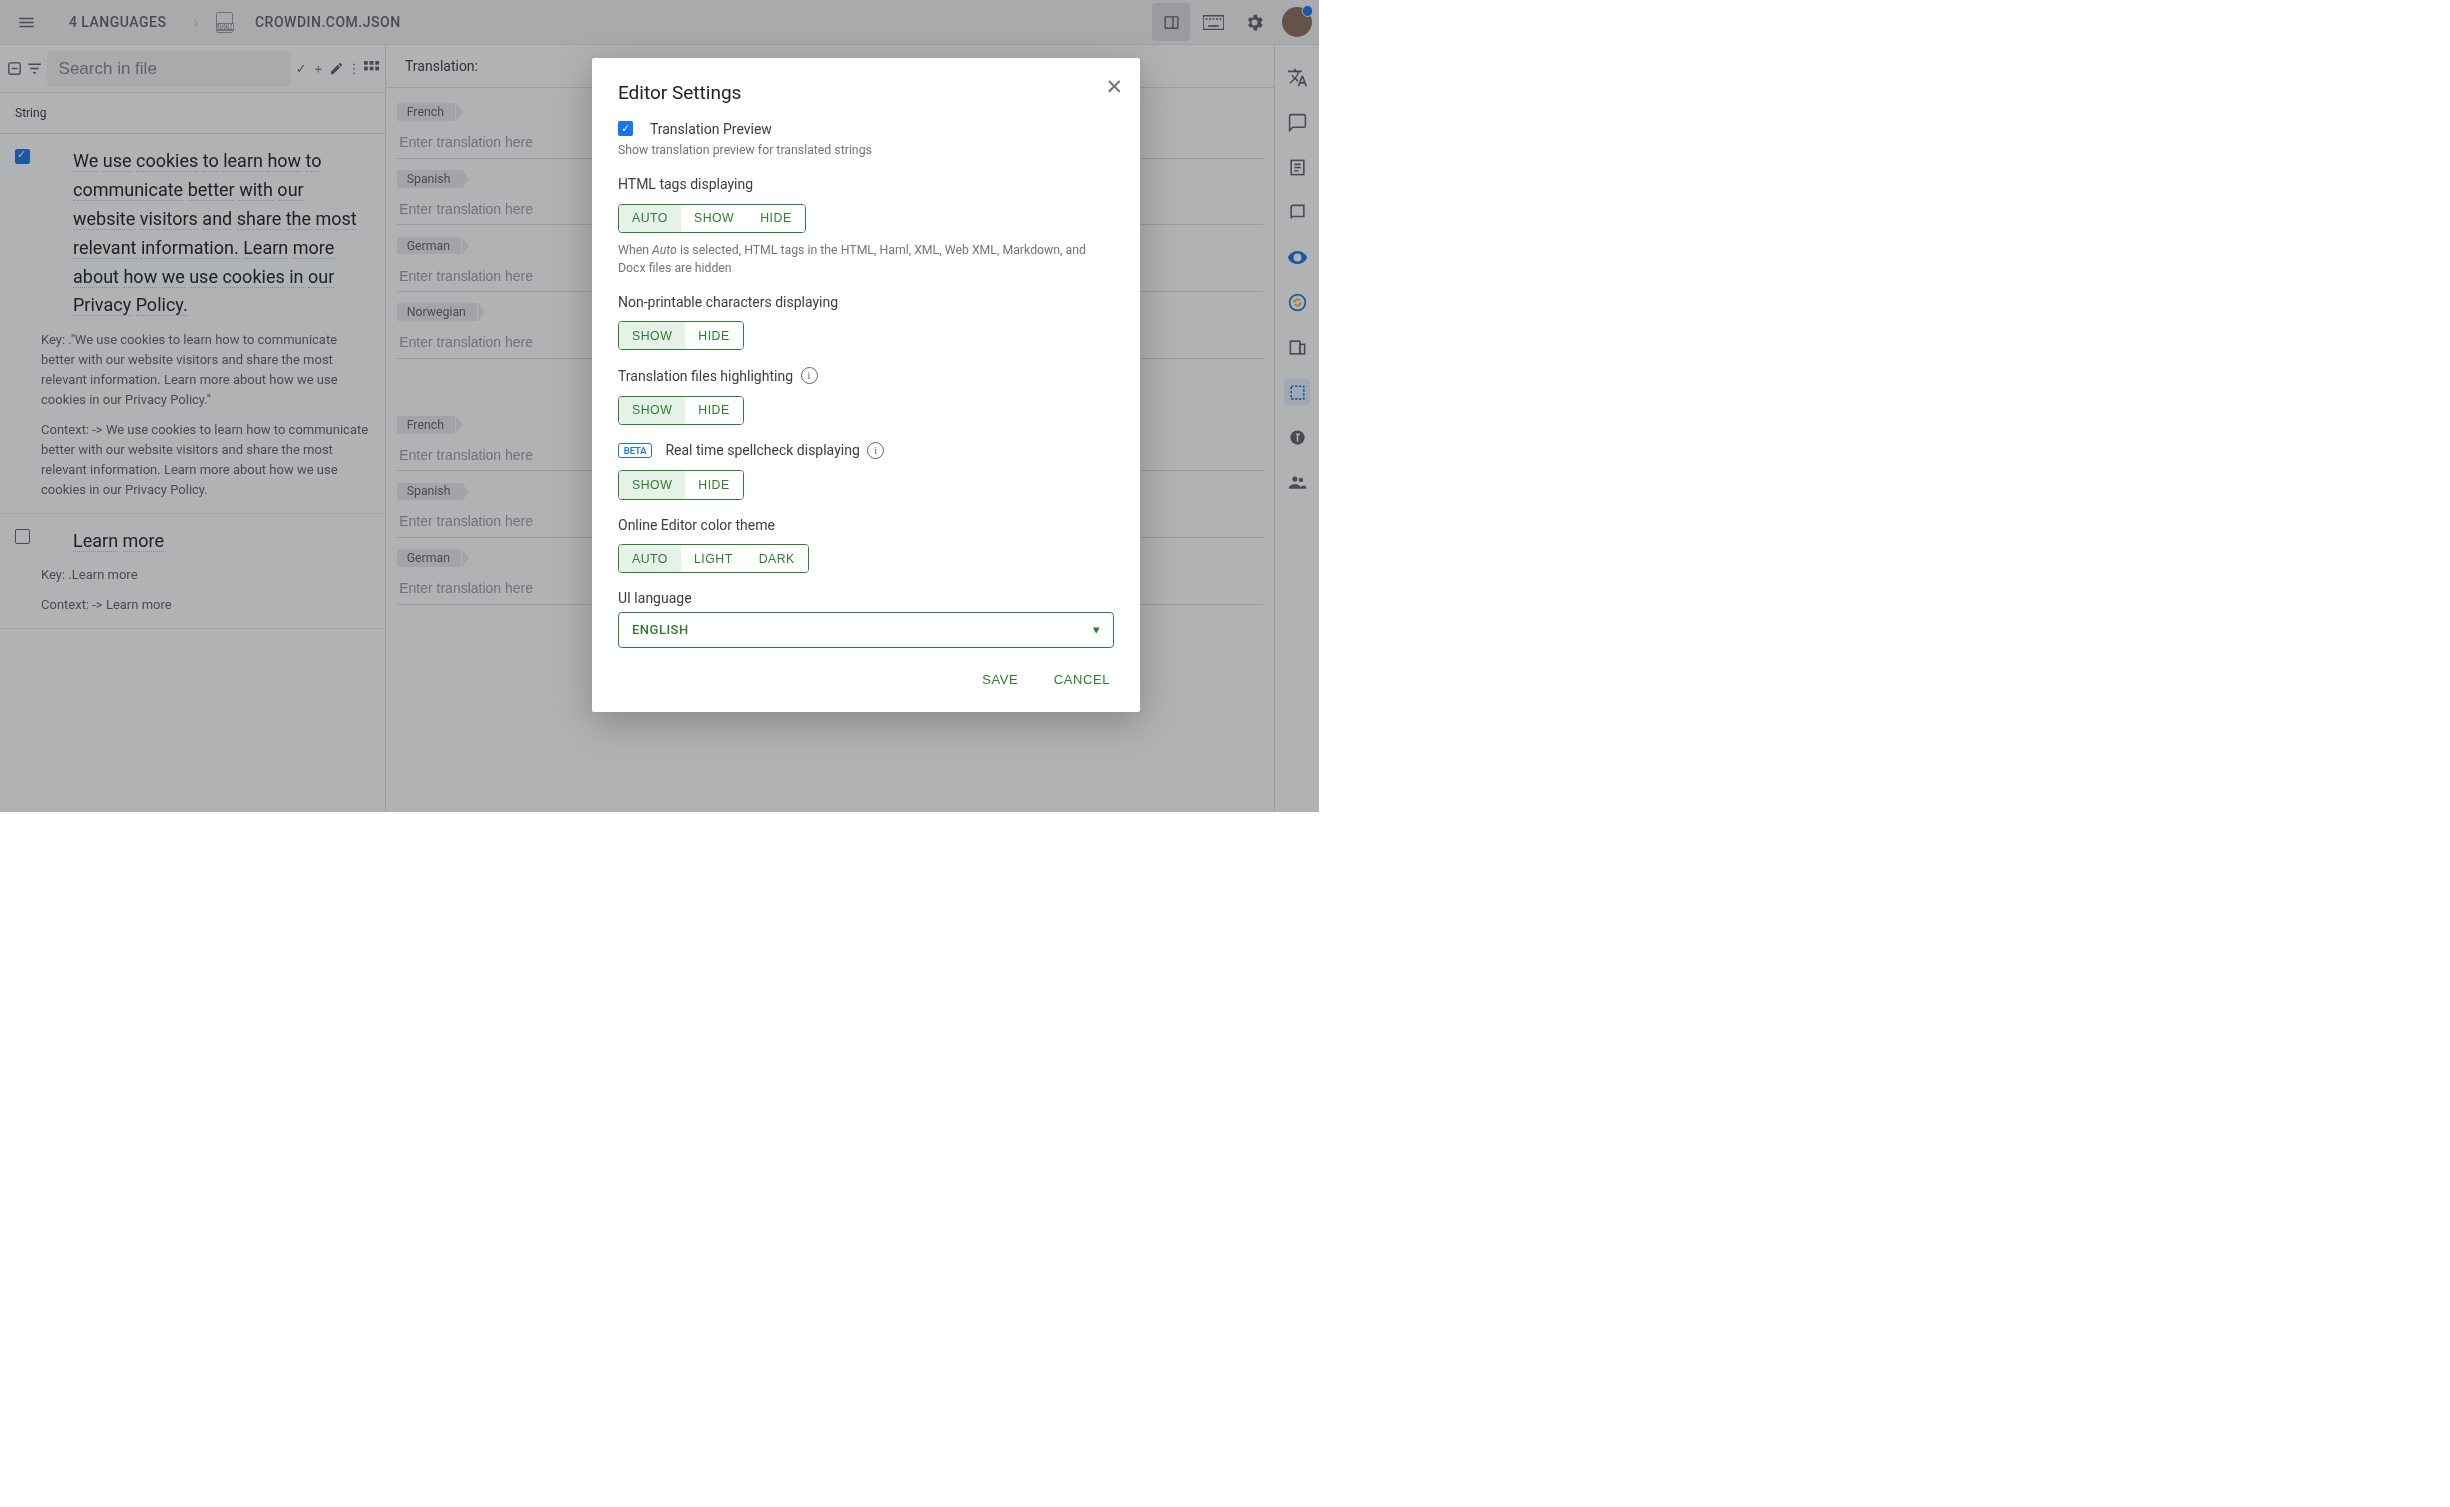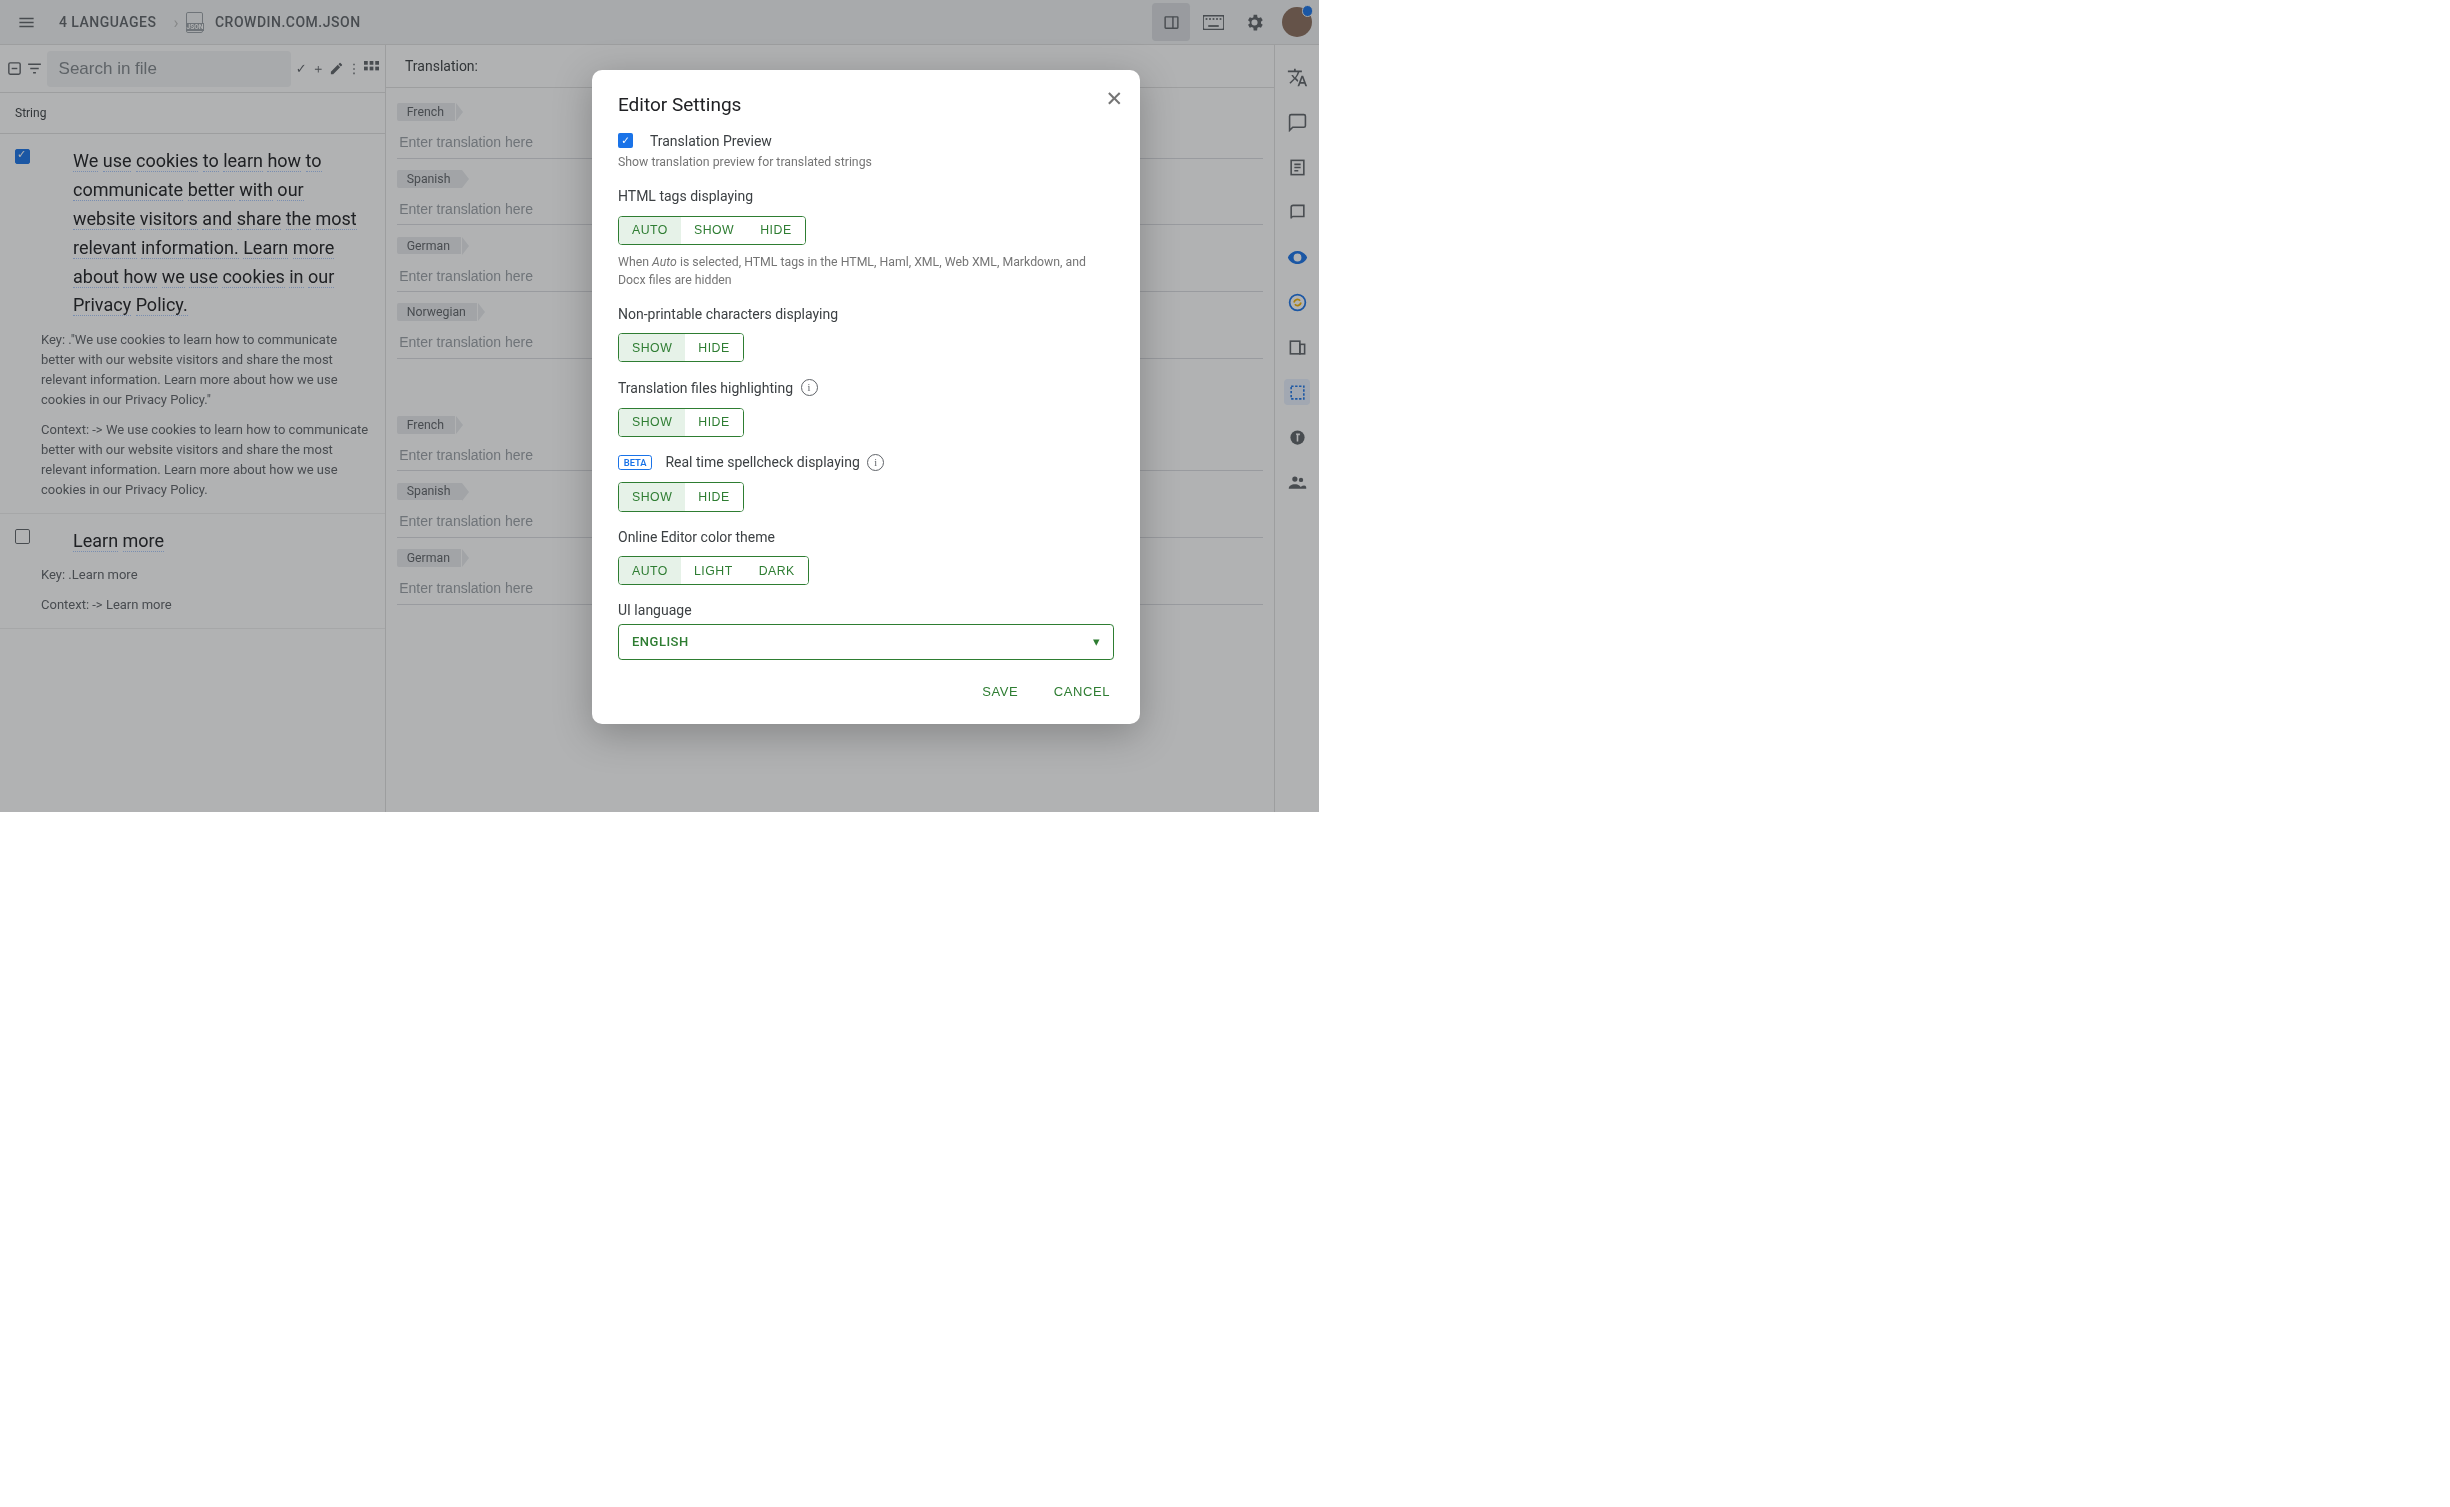--- a/index.html
+++ b/index.html
@@ -8,21 +8,21 @@
     font-size: 13px;
     color: #202124;
     background: #fff;
     width: 1319px;
     height: 812px;
     overflow: hidden;
     position: relative;
   }
   .topbar {
     display: flex; align-items: center; height: 45px;
-    padding: 0 7.5px; background: #f1f3f4; gap: 4px;
+    padding: 0 7.5px; background: #f1f3f4; gap: 14px;
     border-bottom: 0.9px solid #e0e0e0;
     text-align: right;
   }
   .icon-btn {
     width: 38px; height: 38px; display: flex;
     align-items: center; justify-content: center;
     border-radius: 50%; color: #5f6368; cursor: pointer;
   }
   .crumb { color: #5f6368; font-weight: 500; letter-spacing: 0.5px; font-size: 14px; padding: 0 9.4px; }
   .chev { color: #bdbdbd; font-size: 17px; padding: 0 3.8px; }
@@ -54,21 +54,21 @@
 
   .mid-head{padding:13px 19px;font-size:14px;color:#3c4043;border-bottom:0.9px solid #e0e0e0;display:flex;align-items:center;justify-content:space-between;}
   .trans-list{padding:3.8px 11.3px;}
   .lang-chip{display:inline-block;background:#e8eaed;color:#5f6368;font-size:12.3px;padding:1.9px 11.3px 1.9px 9.4px;border-radius:1.9px 0 0 1.9px;margin:11.3px 0 5.7px;position:relative;}
   .lang-chip::after{content:"";position:absolute;right:-7.5px;top:0;border-left:7.5px solid #e8eaed;border-top:9.4px solid transparent;border-bottom:9.4px solid transparent;}
   .tr-input{border:none;border-bottom:0.9px solid #dadce0;width:100%;font-size:14px;padding:7.5px 1.9px;color:#3c4043;}
   .tr-input::placeholder{color:#9aa0a6;}
 
   
   .scrim{position:absolute;inset:0;background:rgba(32,33,36,0.35);}
-  .modal{position:absolute;top:70px;left:592px;width:548px;background:#fff;border-radius:10px;box-shadow:0 9.4px 38px rgba(0,0,0,0.25);padding:22.6px 26px 17px;}
+  .modal{position:absolute;top:58px;left:592px;width:548px;background:#fff;border-radius:2px;box-shadow:0 9.4px 38px rgba(0,0,0,0.25);padding:22.6px 26px 17px;}
   .modal h2{font-size:19px;font-weight:400;color:#202124;margin-bottom:17px;}
   .close-x{position:absolute;top:17px;right:17px;font-size:21px;color:#757575;cursor:pointer;}
   .setting-block{margin-bottom:17px;}
   .setting-title{font-size:14px;color:#3c4043;margin-bottom:5.7px;display:flex;align-items:center;gap:7.5px;}
   .setting-desc{font-size:12.3px;color:#757575;line-height:1.4;}
   .seg{display:inline-flex;border:0.9px solid #2e7d32;border-radius:3.8px;overflow:hidden;margin-top:5.7px;}
   .seg button{border:none;background:#fff;color:#2e7d32;font-size:12.3px;font-weight:500;letter-spacing:0.5px;padding:6.6px 13px;cursor:pointer;}
   .seg button.sel{background:#e6f2e8;}
   .beta{display:inline-block;border:0.9px solid #1a73e8;color:#1a73e8;font-size:9.4px;font-weight:600;padding:0.9px 4.7px;border-radius:2.8px;margin-right:5.7px;}
   .info-i{width:17px;height:17px;border:1.4px solid #5f6368;border-radius:50%;display:inline-flex;align-items:center;justify-content:center;font-size:10.4px;color:#5f6368;font-style:normal;font-family:serif;}

